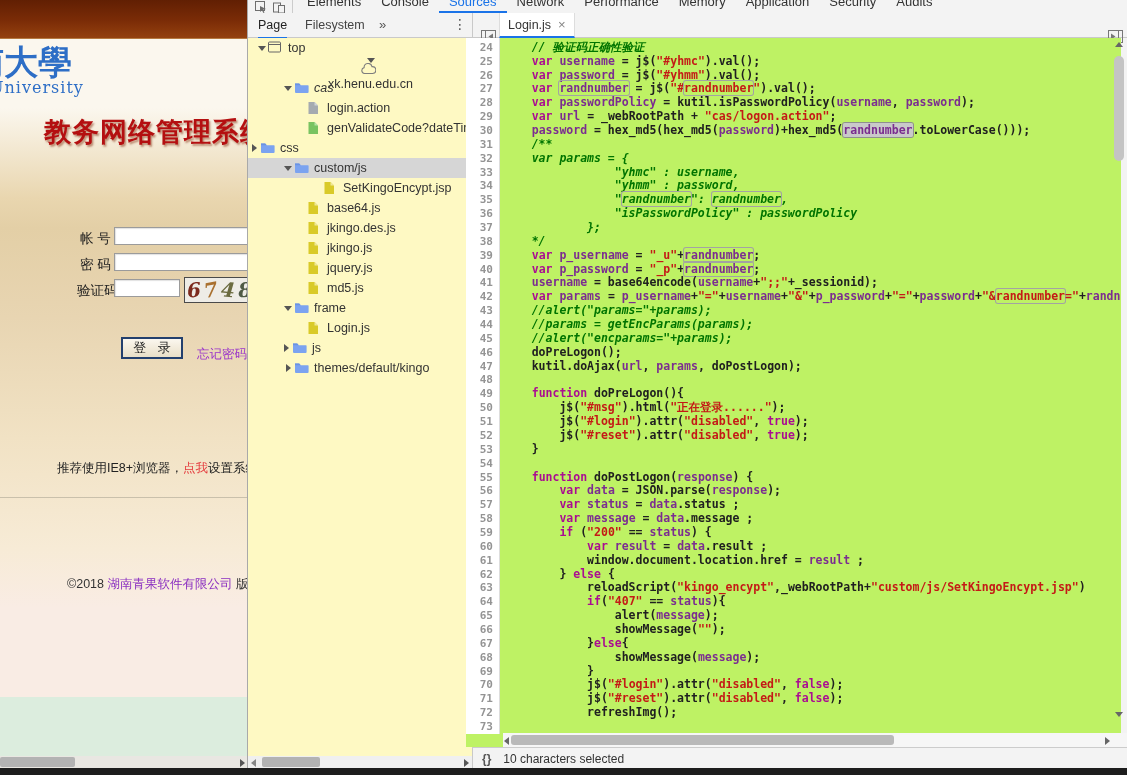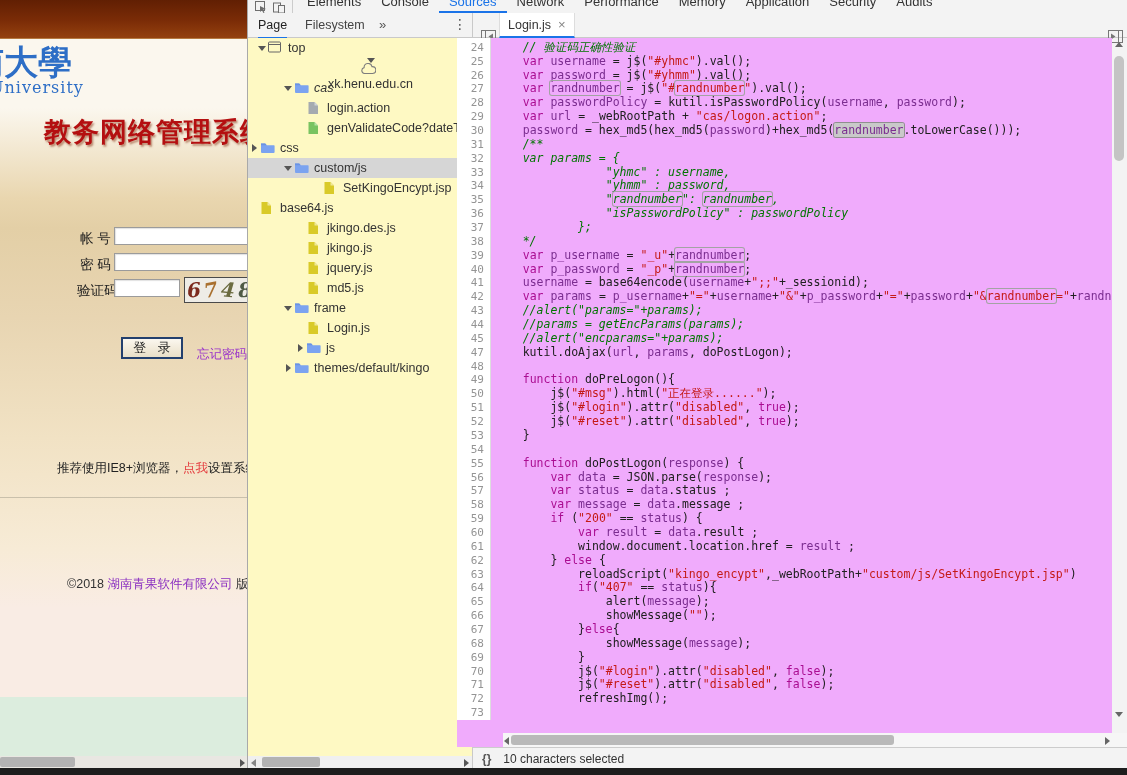--- a/index.html
+++ b/index.html
@@ -67,21 +67,21 @@
   .tree-row.selected{background:#d6d6d6;}
   .tr-arrow{width:12px;display:inline-flex;justify-content:center;flex:none;}
   .arr-exp{width:0;height:0;border-left:4px solid transparent;border-right:4px solid transparent;border-top:5px solid #555;}
   .arr-col{width:0;height:0;border-top:4px solid transparent;border-bottom:4px solid transparent;border-left:5px solid #555;}
   .tr-icon{width:15px;height:14px;margin-right:5px;flex:none;display:inline-flex;}
   .nav-scroll{position:absolute;left:0;top:756px;width:224px;height:12px;background:#f0f0f0;}
   .nav-thumb{position:absolute;left:14px;top:1px;width:58px;height:10px;background:#b3b3b3;border-radius:2px;}
   .nav-al{position:absolute;left:3px;top:3px;width:0;height:0;border-top:4px solid transparent;border-bottom:4px solid transparent;border-right:5px solid #888;}
   .nav-ar{position:absolute;right:3px;top:3px;width:0;height:0;border-top:4px solid transparent;border-bottom:4px solid transparent;border-left:5px solid #555;}
   
-  .editor{position:absolute;left:209px;top:38px;width:655px;height:709px;background:#f0abfc;overflow:hidden;}
+  .editor{position:absolute;left:218px;top:38px;width:655px;height:709px;background:#bef264;overflow:hidden;font-weight:bold;}
   .code-pane{position:absolute;left:0;top:-11px;width:100%;}
   .code-row{display:flex;height:13.86px;line-height:13.86px;font-family:"DejaVu Sans Mono","Liberation Mono",monospace;font-size:11.5px;white-space:pre;}
   .ln{width:27px;flex:none;text-align:right;padding-right:6px;color:#949494;font-size:11px;
       border-right:1px solid #ddd;background:#fff;}
   .cl{padding-left:4px;flex:none;}
   .tk-k{color:#aa0d91;}
   .tk-v{color:#7b2d90;}
   .tk-s{color:#c41a16;}
   .tk-c{color:#007400;font-style:italic;}
   .tk-p{color:#202020;}
@@ -284,21 +284,21 @@
         <div class="tree-row" style="padding-left: 63px;">
           <span class="tr-arrow"></span>
           <span class="tr-icon">
             <svg width="12" height="14" viewBox="0 0 12 14">
               <path d="M1.5 1 h6 l3.5 3.5 V13 H1.5 Z" fill="#d9ca28"></path>
               <path d="M7.5 1 l3.5 3.5 H7.5 Z" fill="#efe79a"></path>
             </svg>
           </span>
           <span>SetKingoEncypt.jsp</span>
         </div>
-        <div class="tree-row" style="">
+        <div class="tree-row" style="padding-left: 47px;">
           <span class="tr-arrow"></span>
           <span class="tr-icon">
             <svg width="12" height="14" viewBox="0 0 12 14">
               <path d="M1.5 1 h6 l3.5 3.5 V13 H1.5 Z" fill="#d9ca28"></path>
               <path d="M7.5 1 l3.5 3.5 H7.5 Z" fill="#efe79a"></path>
             </svg>
           </span>
           <span>base64.js</span>
         </div>
         <div class="tree-row" style="padding-left: 47px;">
@@ -356,21 +356,21 @@
         <div class="tree-row" style="padding-left: 47px;">
           <span class="tr-arrow"></span>
           <span class="tr-icon">
             <svg width="12" height="14" viewBox="0 0 12 14">
               <path d="M1.5 1 h6 l3.5 3.5 V13 H1.5 Z" fill="#d9ca28"></path>
               <path d="M7.5 1 l3.5 3.5 H7.5 Z" fill="#efe79a"></path>
             </svg>
           </span>
           <span>Login.js</span>
         </div>
-        <div class="tree-row" style="padding-left: 46px; text-align: center;">
+        <div class="tree-row" style="padding-left: 32px; text-align: center;">
           <span class="tr-arrow">
             <span class="arr-col"></span>
           </span>
           <span class="tr-icon">
             <svg width="15" height="13" viewBox="0 0 15 13">
               <path d="M1 2.5 h4.2 l1.5 1.8 H14 a.6.6 0 0 1 .6.6 V11 a1 1 0 0 1 -1 1 H2 a1 1 0 0 1 -1-1 Z" fill="#7ba3f0"></path>
               <path d="M1 2.5 h4.2 l1.5 1.8 H1 Z" fill="#6b93e2"></path>
             </svg>
           </span>
           <span>js</span>
@@ -413,20 +413,21 @@
           <div class="code-row"><span class="ln">36</span><span class="cl"><span class="tk-c">                "isPasswordPolicy" : passwordPolicy</span></span></div>
           <div class="code-row"><span class="ln">37</span><span class="cl"><span class="tk-c">            };</span></span></div>
           <div class="code-row"><span class="ln">38</span><span class="cl"><span class="tk-c">    */</span></span></div>
           <div class="code-row"><span class="ln">39</span><span class="cl"><span class="tk-p">    </span><span class="tk-k">var</span><span class="tk-p"> </span><span class="tk-v">p_username</span><span class="tk-p"> = </span><span class="tk-s">"_u"</span><span class="tk-p">+</span><span class="tk-v b">randnumber</span><span class="tk-p">;</span></span></div>
           <div class="code-row"><span class="ln">40</span><span class="cl"><span class="tk-p">    </span><span class="tk-k">var</span><span class="tk-p"> </span><span class="tk-v">p_password</span><span class="tk-p"> = </span><span class="tk-s">"_p"</span><span class="tk-p">+</span><span class="tk-v b">randnumber</span><span class="tk-p">;</span></span></div>
           <div class="code-row"><span class="ln">41</span><span class="cl"><span class="tk-p">    </span><span class="tk-v">username</span><span class="tk-p"> = base64encode(</span><span class="tk-v">username</span><span class="tk-p">+</span><span class="tk-s">";;"</span><span class="tk-p">+_sessionid);</span></span></div>
           <div class="code-row"><span class="ln">42</span><span class="cl"><span class="tk-p">    </span><span class="tk-k">var</span><span class="tk-p"> </span><span class="tk-v">params</span><span class="tk-p"> = </span><span class="tk-v">p_username</span><span class="tk-p">+</span><span class="tk-s">"="</span><span class="tk-p">+</span><span class="tk-v">username</span><span class="tk-p">+</span><span class="tk-s">"&amp;"</span><span class="tk-p">+</span><span class="tk-v">p_password</span><span class="tk-p">+</span><span class="tk-s">"="</span><span class="tk-p">+</span><span class="tk-v">password</span><span class="tk-p">+</span><span class="tk-s">"&amp;</span><span class="tk-s b">randnumber</span><span class="tk-s">="</span><span class="tk-p">+</span><span class="tk-v">randnumber</span></span></div>
           <div class="code-row"><span class="ln">43</span><span class="cl"><span class="tk-c">    //alert("params="+params);</span></span></div>
           <div class="code-row"><span class="ln">44</span><span class="cl"><span class="tk-c">    //params = getEncParams(params);</span></span></div>
           <div class="code-row"><span class="ln">45</span><span class="cl"><span class="tk-c">    //alert("encparams="+params);</span></span></div>
+          <div class="code-row"><span class="ln">46</span><span class="cl"><span class="tk-p">    doPreLogon();</span></span></div>
           <div class="code-row"><span class="ln">47</span><span class="cl"><span class="tk-p">    kutil.doAjax(</span><span class="tk-v">url</span><span class="tk-p">, </span><span class="tk-v">params</span><span class="tk-p">, doPostLogon);</span></span></div>
           <div class="code-row"><span class="ln">48</span><span class="cl"></span></div>
           <div class="code-row"><span class="ln">49</span><span class="cl"><span class="tk-p">    </span><span class="tk-k">function</span><span class="tk-p"> doPreLogon(){</span></span></div>
           <div class="code-row"><span class="ln">50</span><span class="cl"><span class="tk-p">        j$(</span><span class="tk-s">"#msg"</span><span class="tk-p">).html(</span><span class="tk-s">"正在登录......"</span><span class="tk-p">);</span></span></div>
           <div class="code-row"><span class="ln">51</span><span class="cl"><span class="tk-p">        j$(</span><span class="tk-s">"#login"</span><span class="tk-p">).attr(</span><span class="tk-s">"disabled"</span><span class="tk-p">, </span><span class="tk-k">true</span><span class="tk-p">);</span></span></div>
           <div class="code-row"><span class="ln">52</span><span class="cl"><span class="tk-p">        j$(</span><span class="tk-s">"#reset"</span><span class="tk-p">).attr(</span><span class="tk-s">"disabled"</span><span class="tk-p">, </span><span class="tk-k">true</span><span class="tk-p">);</span></span></div>
           <div class="code-row"><span class="ln">53</span><span class="cl"><span class="tk-p">    }</span></span></div>
           <div class="code-row"><span class="ln">54</span><span class="cl"></span></div>
           <div class="code-row"><span class="ln">55</span><span class="cl"><span class="tk-p">    </span><span class="tk-k">function</span><span class="tk-p"> doPostLogon(</span><span class="tk-v">response</span><span class="tk-p">) {</span></span></div>
           <div class="code-row"><span class="ln">56</span><span class="cl"><span class="tk-p">        </span><span class="tk-k">var</span><span class="tk-p"> </span><span class="tk-v">data</span><span class="tk-p"> = JSON.parse(</span><span class="tk-v">response</span><span class="tk-p">);</span></span></div>

